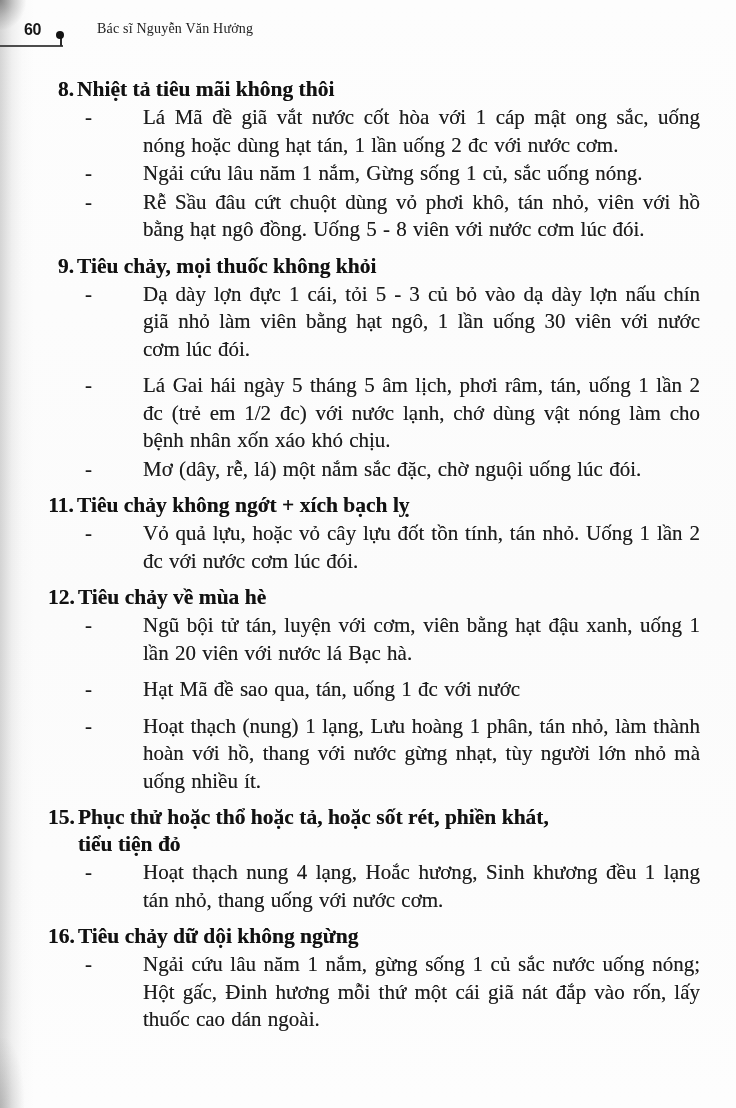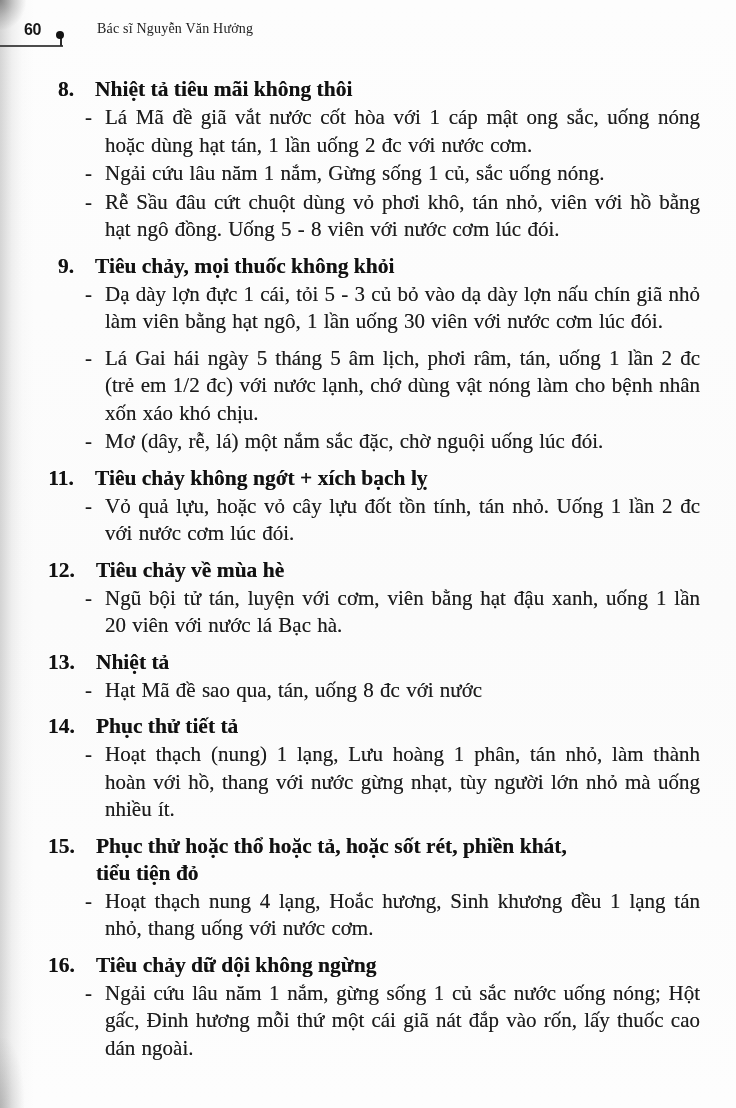--- a/index.html
+++ b/index.html
@@ -72,28 +72,28 @@
     text-shadow: 0 0 0.5px rgba(25,25,25,0.55);
   }
   .item { margin-top: 9px; }
   .item:first-child { margin-top: 6px; }
 
   .item-head {
     display: flex; align-items: flex-start;
     font-weight: bold; font-size: 21.5px; line-height: 27px; color: #111;
   }
   .item-head .num  { flex: 0 0 26px; text-align: right; }
-  .item-head .title{ flex: 1; margin-left: 21px; white-space: pre-line; }
+  .item-head .title{ flex: 1; margin-left: 3px; white-space: pre-line; }
 
   .bullet {
     display: flex; align-items: flex-start;
     font-size: 21px; line-height: 27.5px; margin-top: 1px;
   }
   .bullet .dash  { flex: 0 0 20px; margin-left: 37px; }
-  .bullet .btext { flex: 1; text-align: justify; word-spacing: 1px; }
+  .bullet .btext { flex: 1; text-align: justify; word-spacing: 1px; margin-left: 38px; }
 </style>
 </head>
 <body>
 
 <div class="page">
   <div class="edge-left"></div>
   <div class="corner-tl"></div>
   <div class="corner-bl"></div>
 
   <header>
@@ -157,34 +157,26 @@
         <div class="item-head">
           <span class="num">12.</span>
           <span class="title">Tiêu chảy về mùa hè</span>
         </div>
         <div class="bullet">
           <span class="dash">-</span>
           <span class="btext">Ngũ bội tử tán, luyện với cơm, viên bằng hạt đậu xanh, uống 1 lần 20 viên với nước lá Bạc hà.</span>
         </div>
       </section>
       <section class="item">
-        <div class="item-head">
-          <span class="num">13.</span>
-          <span class="title">Nhiệt tả</span>
-        </div>
-        <div class="bullet">
-          <span class="dash">-</span>
-          <span class="btext">Hạt Mã đề sao qua, tán, uống 8 đc với nước</span>
-        </div>
-      </section>
-      <section class="item">
-        <div class="item-head">
-          <span class="num">14.</span>
-          <span class="title">Phục thử tiết tả</span>
-        </div>
+        <div class="bullet">
+          <span class="dash">-</span>
+          <span class="btext">Hạt Mã đề sao qua, tán, uống 1 đc với nước</span>
+        </div>
+      </section>
+      <section class="item">
         <div class="bullet">
           <span class="dash">-</span>
           <span class="btext">Hoạt thạch (nung) 1 lạng, Lưu hoàng 1 phân, tán nhỏ, làm thành hoàn với hồ, thang với nước gừng nhạt, tùy người lớn nhỏ mà uống nhiều ít.</span>
         </div>
       </section>
       <section class="item">
         <div class="item-head">
           <span class="num">15.</span>
           <span class="title">Phục thử hoặc thổ hoặc tả, hoặc sốt rét, phiền khát,
 tiểu tiện đỏ</span>

